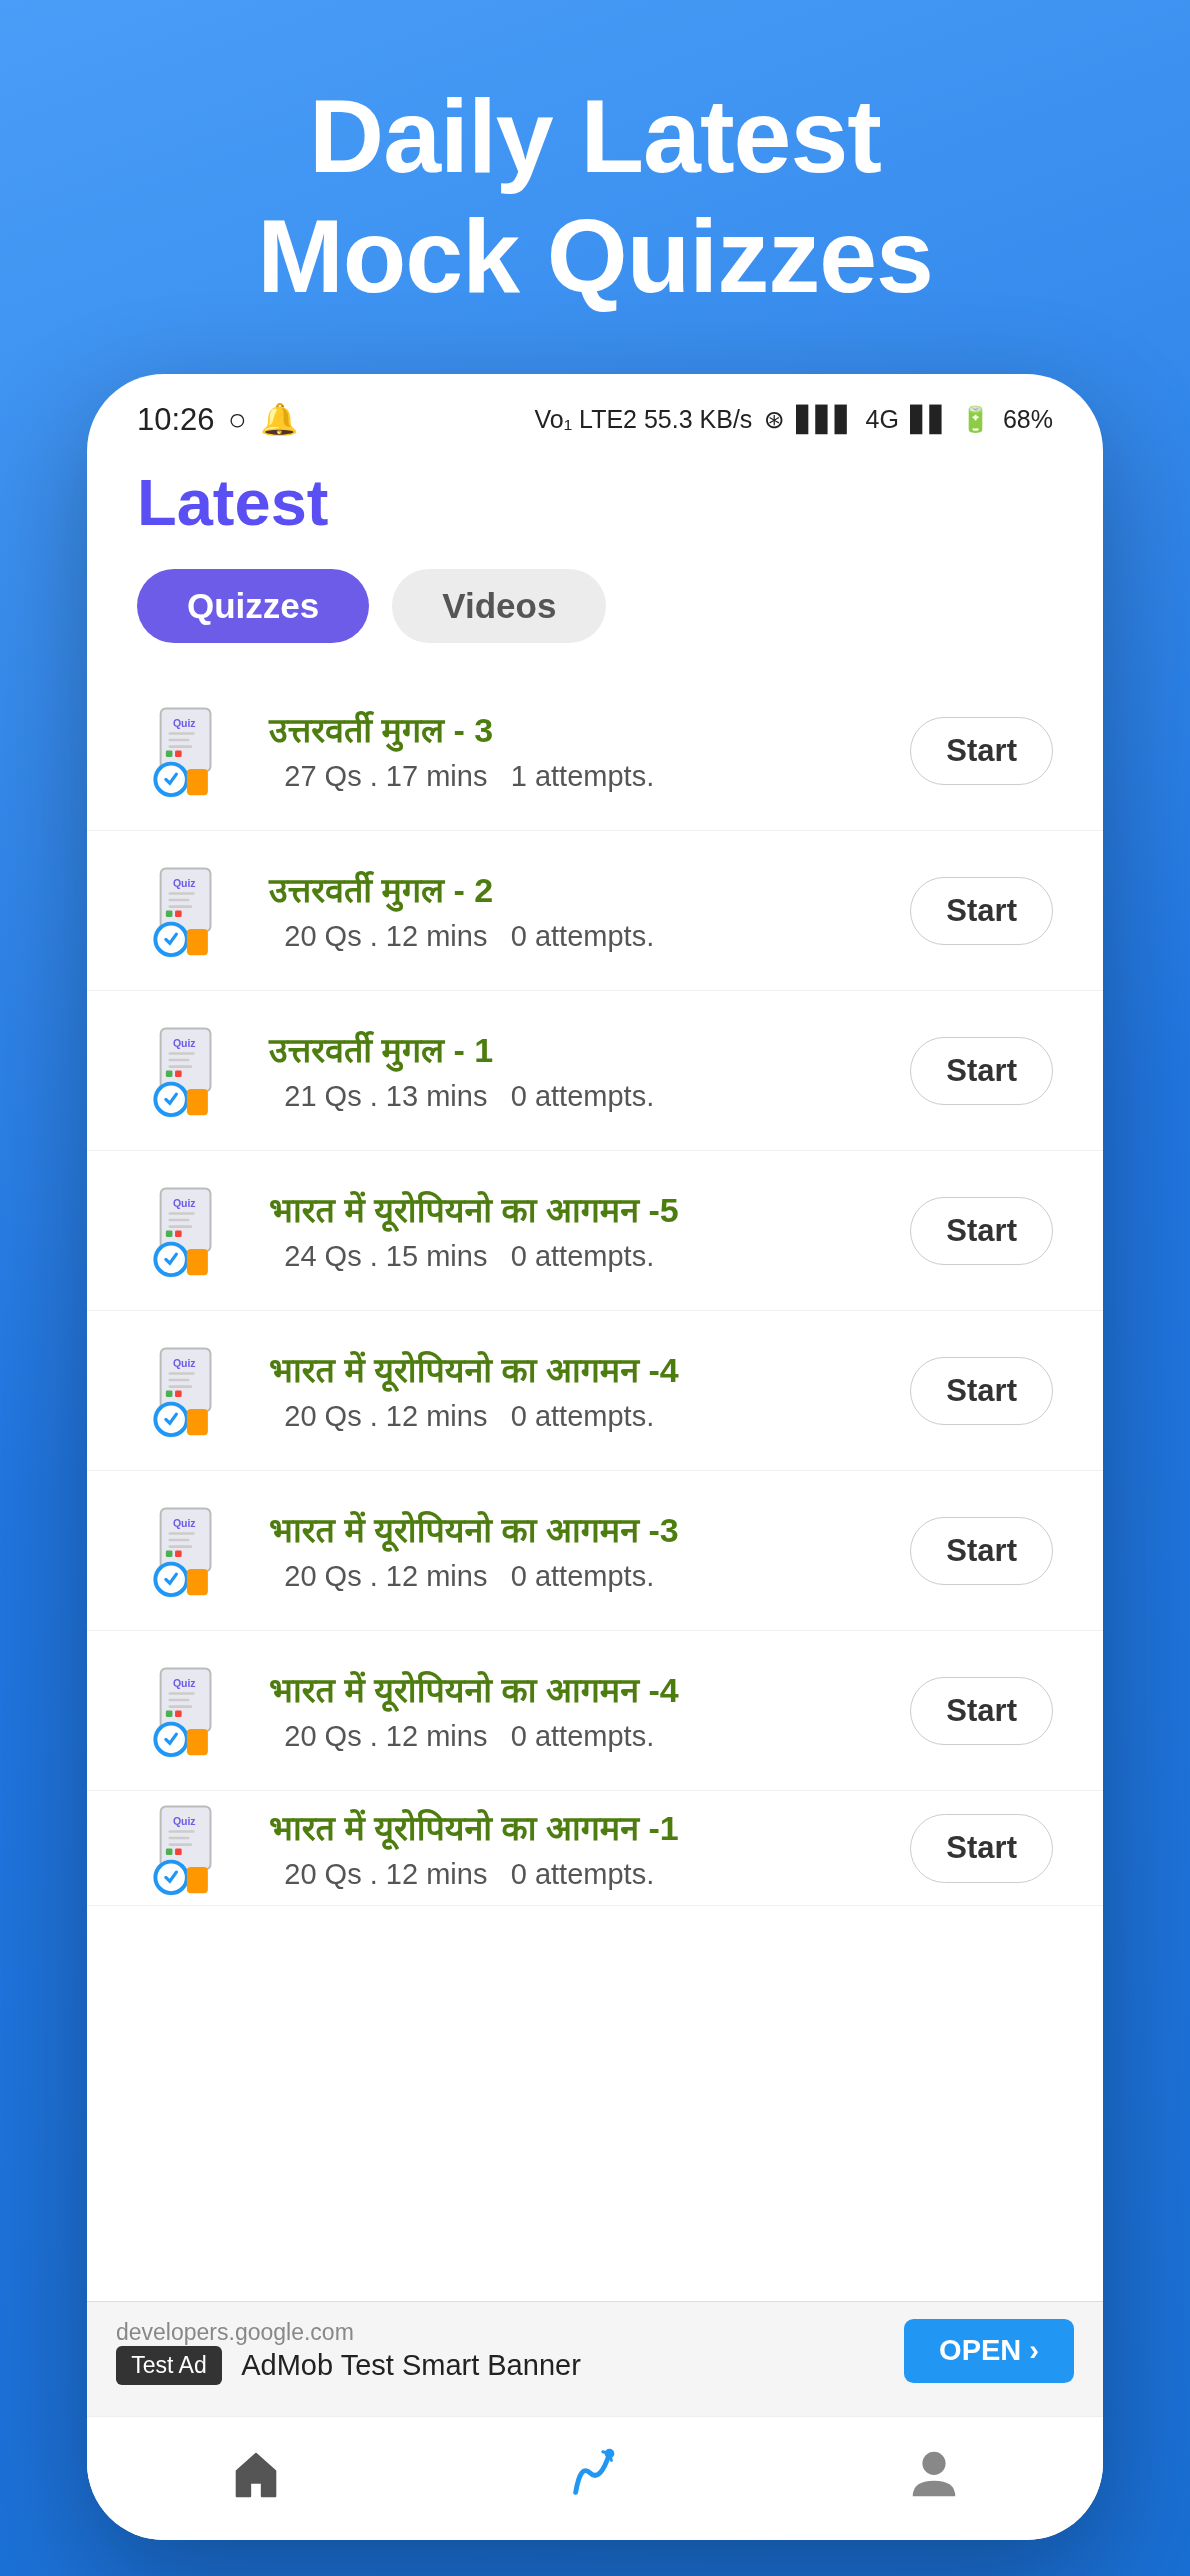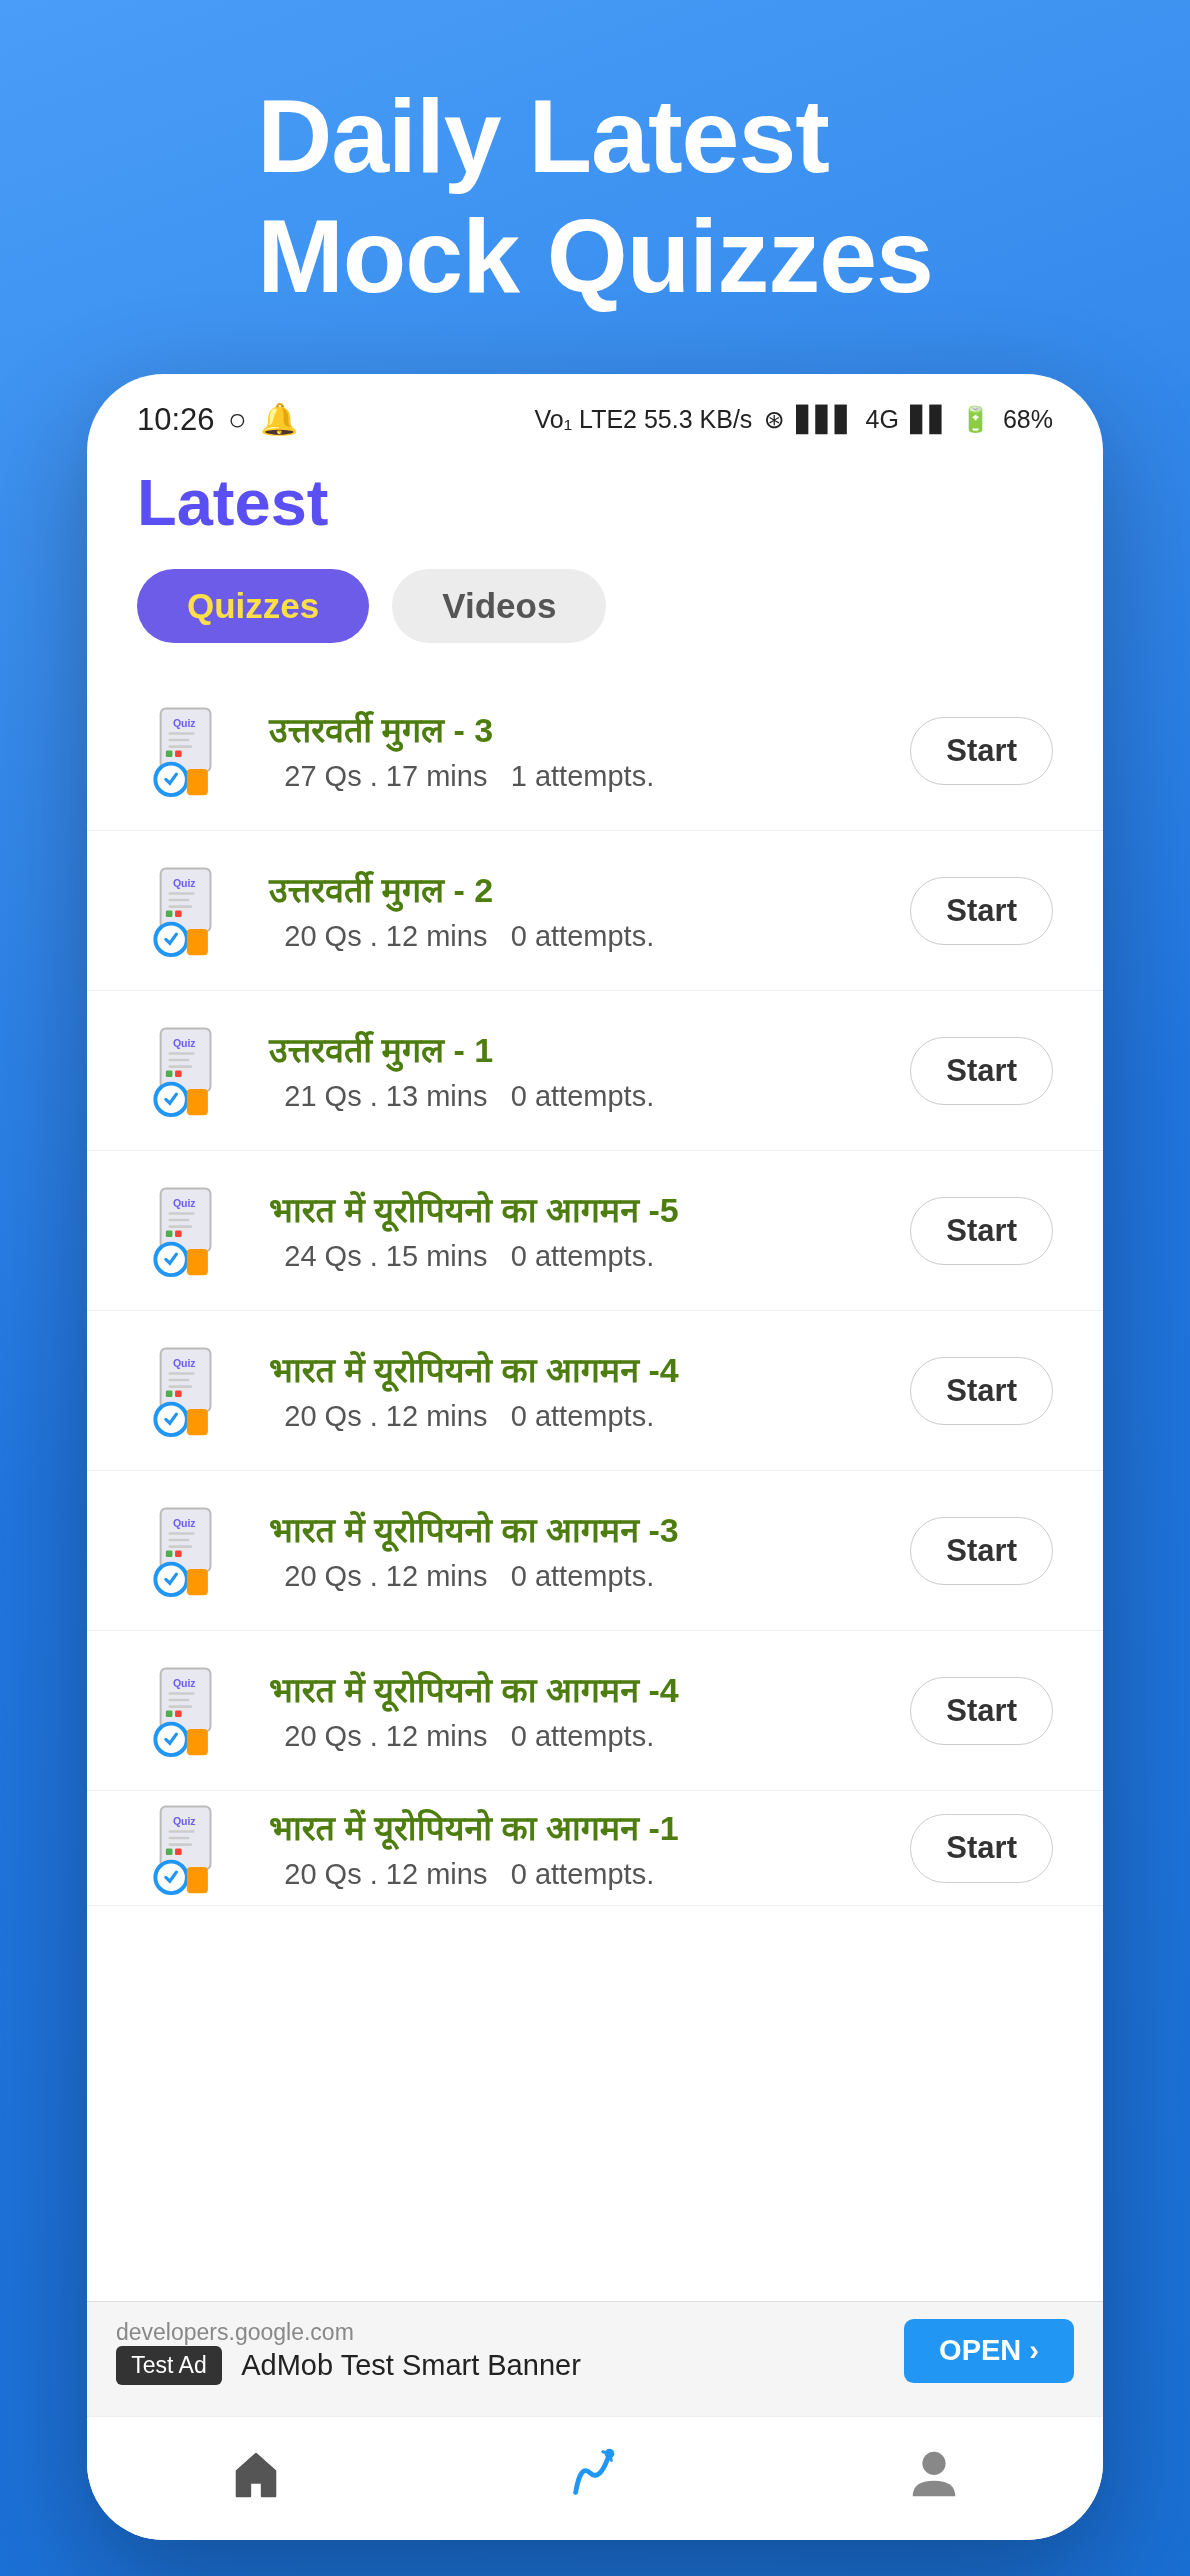--- a/index.html
+++ b/index.html
@@ -12,20 +12,21 @@
       flex-direction: column;
       align-items: center;
       font-family: 'Segoe UI', Arial, sans-serif;
       overflow: hidden;
     }
 
     .hero-title {
       color: #fff;
       font-size: 104px;
       font-weight: 800;
+      text-align: center;
       margin-top: 77px;
       line-height: 1.15;
       letter-spacing: -1px;
     }
 
     .phone-container {
       width: 1016px;
       height: 2166px;
       background: #fff;
       border-radius: 77px;
@@ -73,21 +74,21 @@
       cursor: pointer;
     }
 
     .tab-btn.inactive {
       background: #ececec;
       color: #555;
     }
 
     .tab-btn.active {
       background: #6c5ce7;
-      color: #fde047;
+      color: #ffffff;
     }
 
     .quiz-list {
       flex: 1;
       overflow: hidden;
       padding: 9.6px 0;
     }
 
     .quiz-item {
       display: flex;

